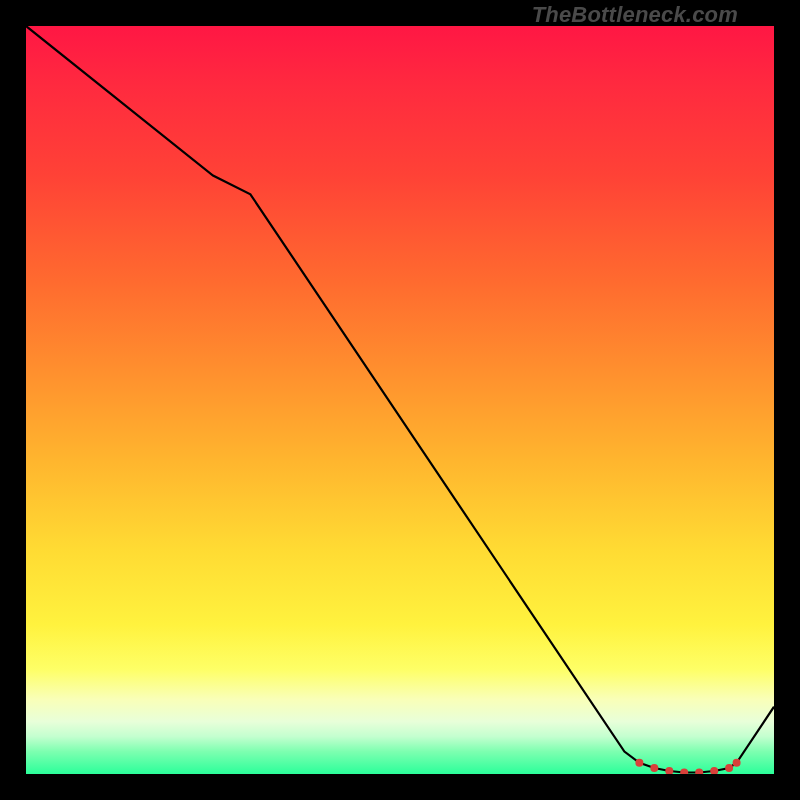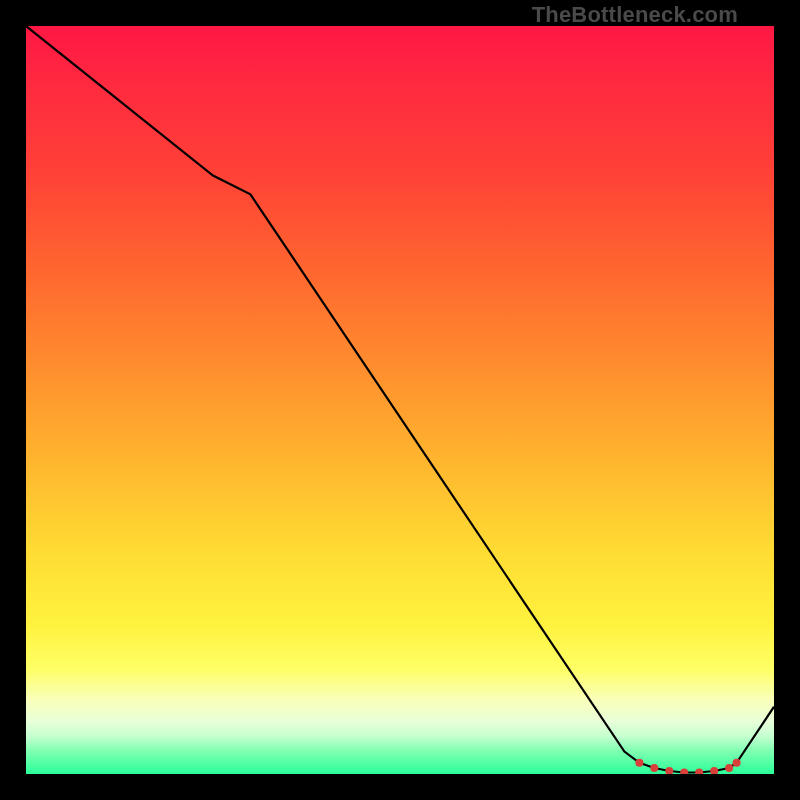--- a/index.html
+++ b/index.html
@@ -8,20 +8,21 @@
     width: 800px;
     height: 800px;
     background: #000;
     font-family: Arial, Helvetica, sans-serif;
     overflow: hidden;
   }
   .stage {
     position: relative;
     width: 748px;
     height: 800px;
+    font-style: italic;
   }
   .watermark {
     position: absolute;
     top: 2px;
     right: 10px;
     color: #4a4a4a;
     font-size: 22px;
     font-weight: 600;
     letter-spacing: 0.2px;
     z-index: 5;

